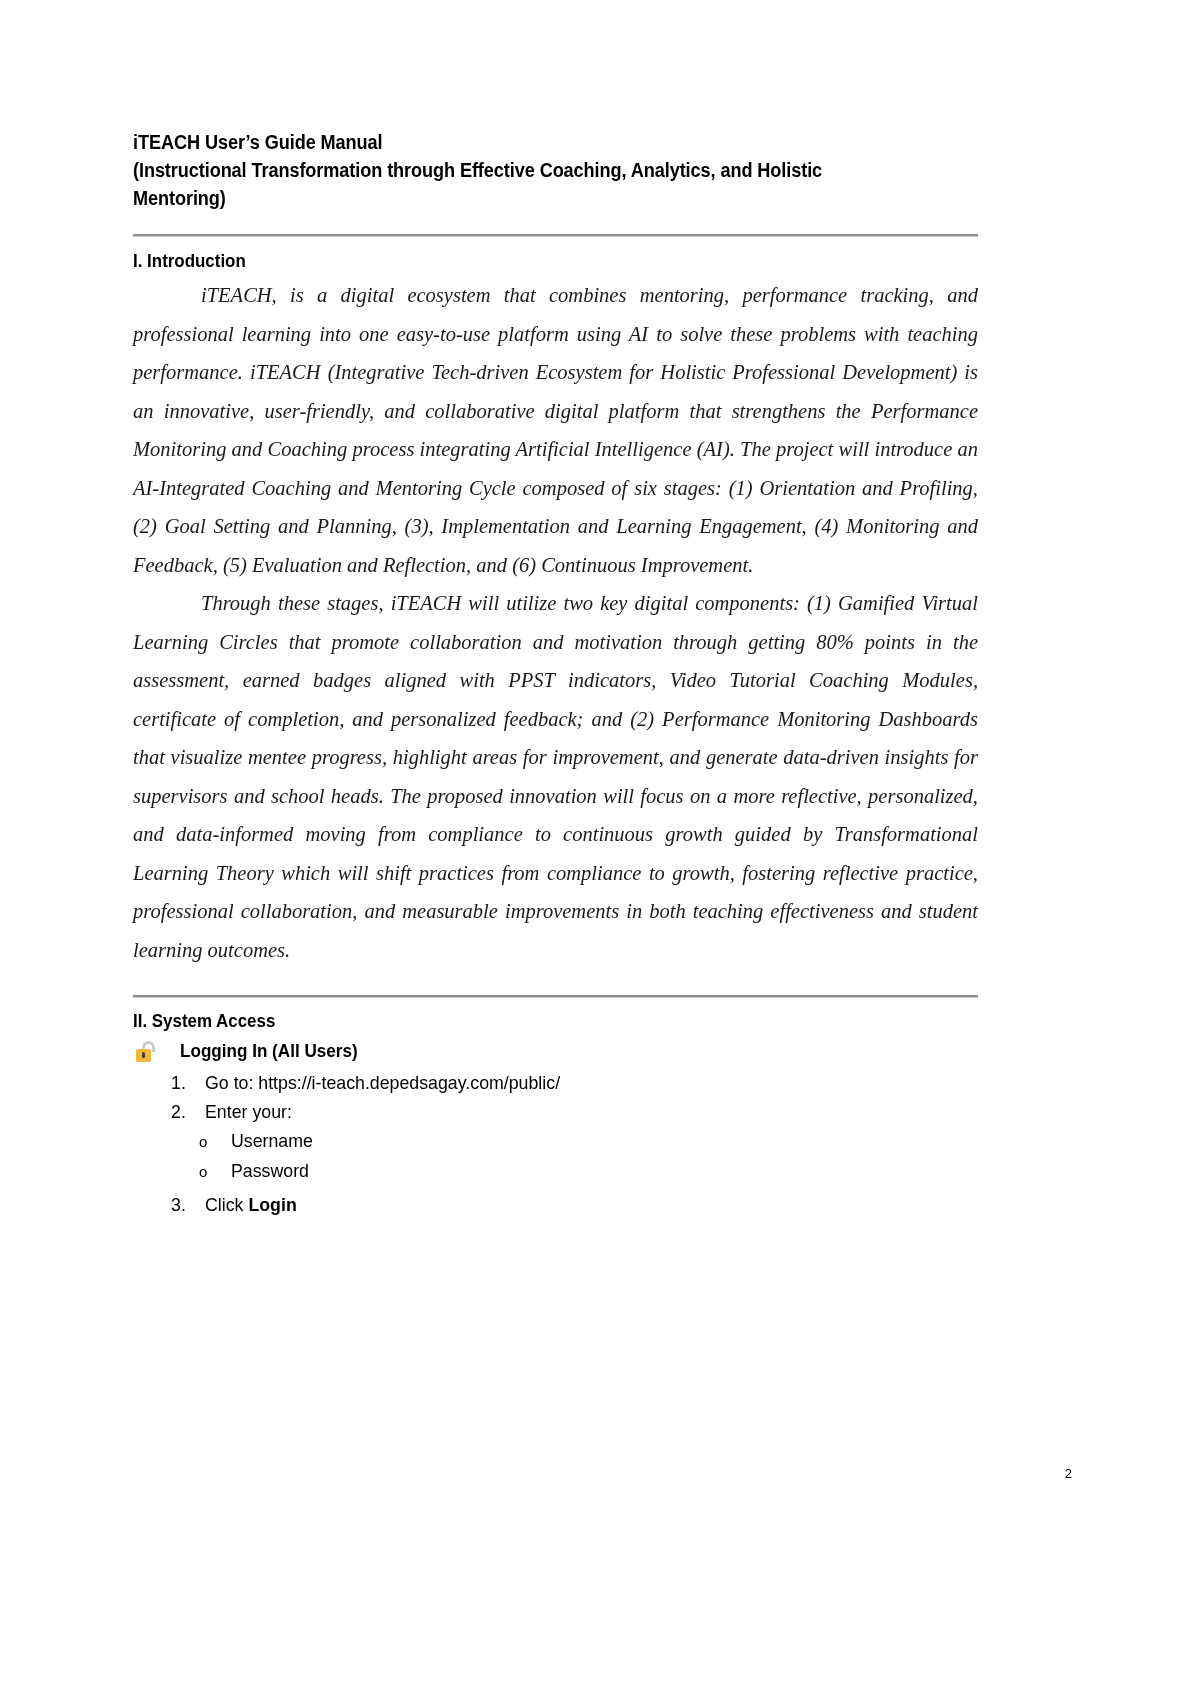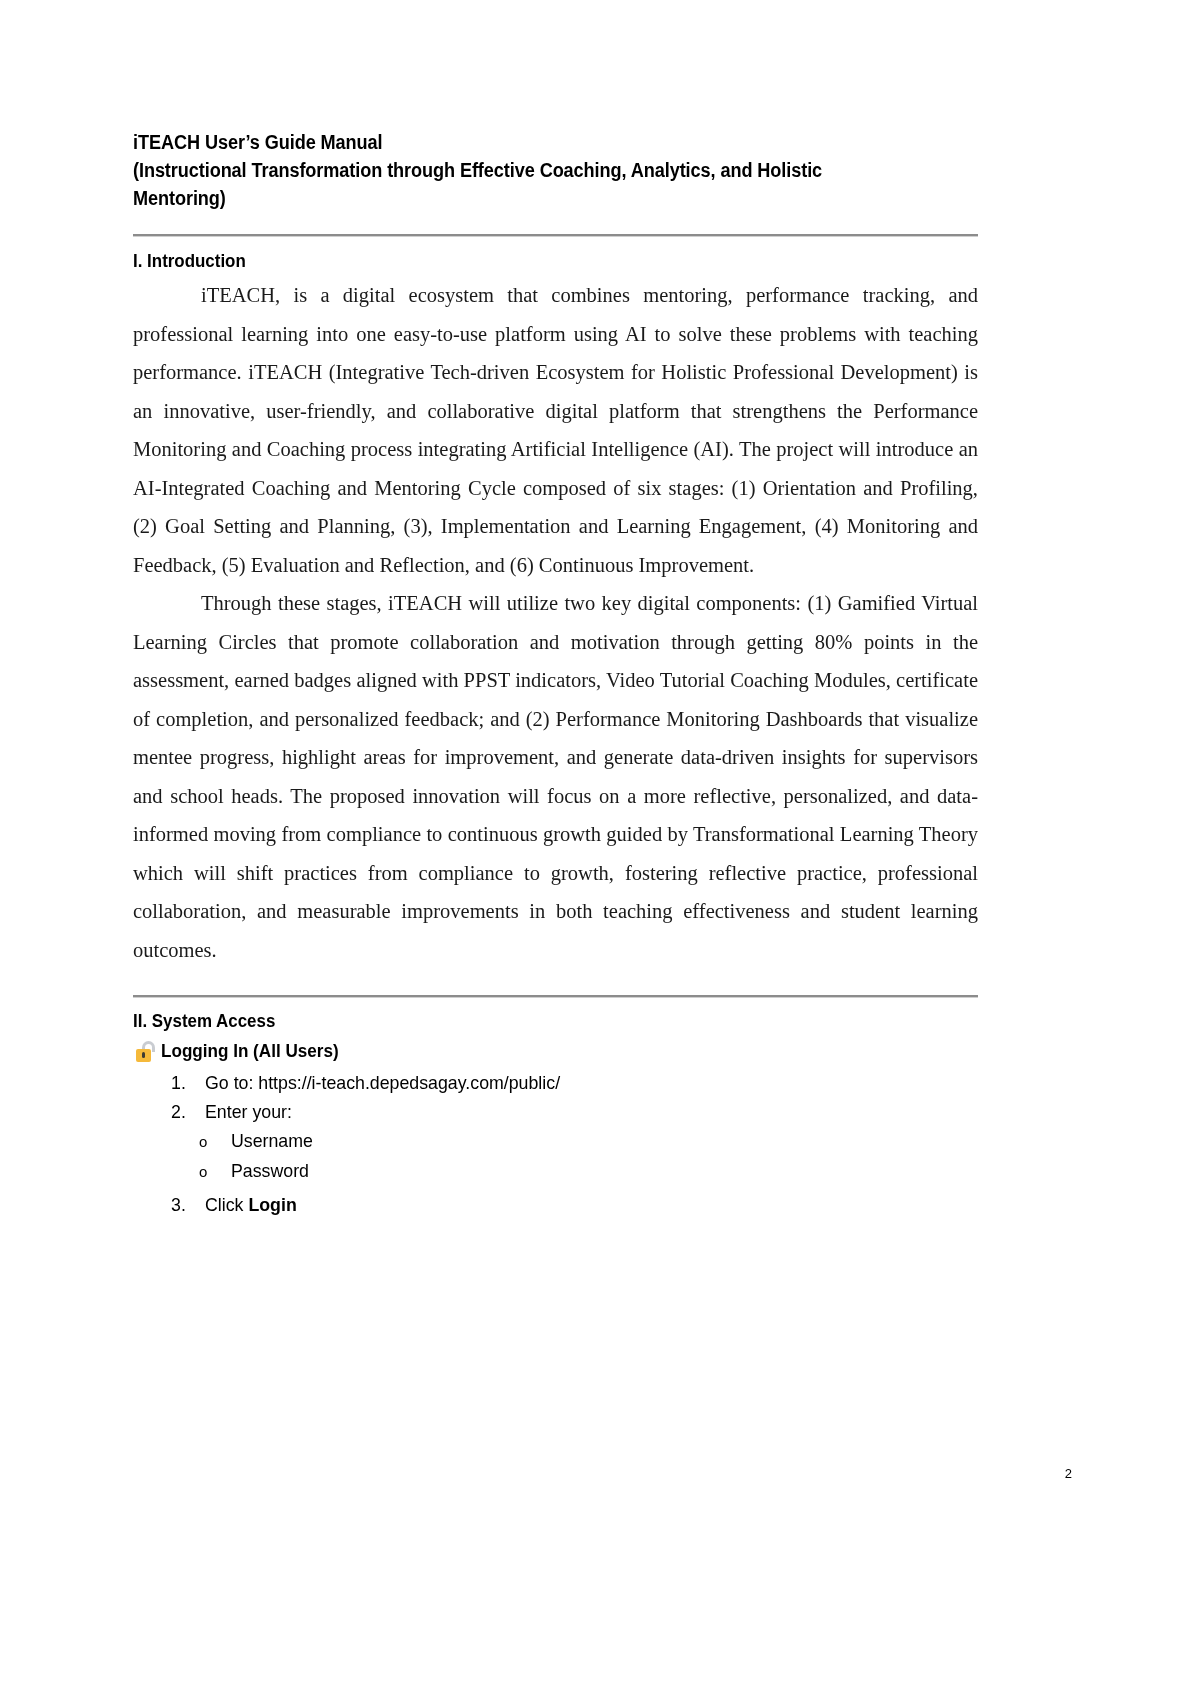--- a/index.html
+++ b/index.html
@@ -61,29 +61,30 @@
   
   .body-par {
     font-family: "Liberation Serif", serif;
     font-size: 20.5px;
     line-height: 38.5px;
     text-align: justify;
     text-justify: inter-word;
     color: #1a1a1a;
     margin: 0;
     hyphens: none;
+    font-style: italic;
   }
   .body-par.first { text-indent: 68px; margin-top: 2px; }
   .body-par.second { text-indent: 68px; }
 
   
   .lock-heading {
     display: flex;
     align-items: center;
-    gap: 5px;
+    gap: 24px;
     margin-top: 4px;
     margin-left: 2px;
   }
   .lock-icon {
     width: 21px;
     height: 21px;
     position: relative;
     flex: 0 0 auto;
     display: inline-block;
   }

